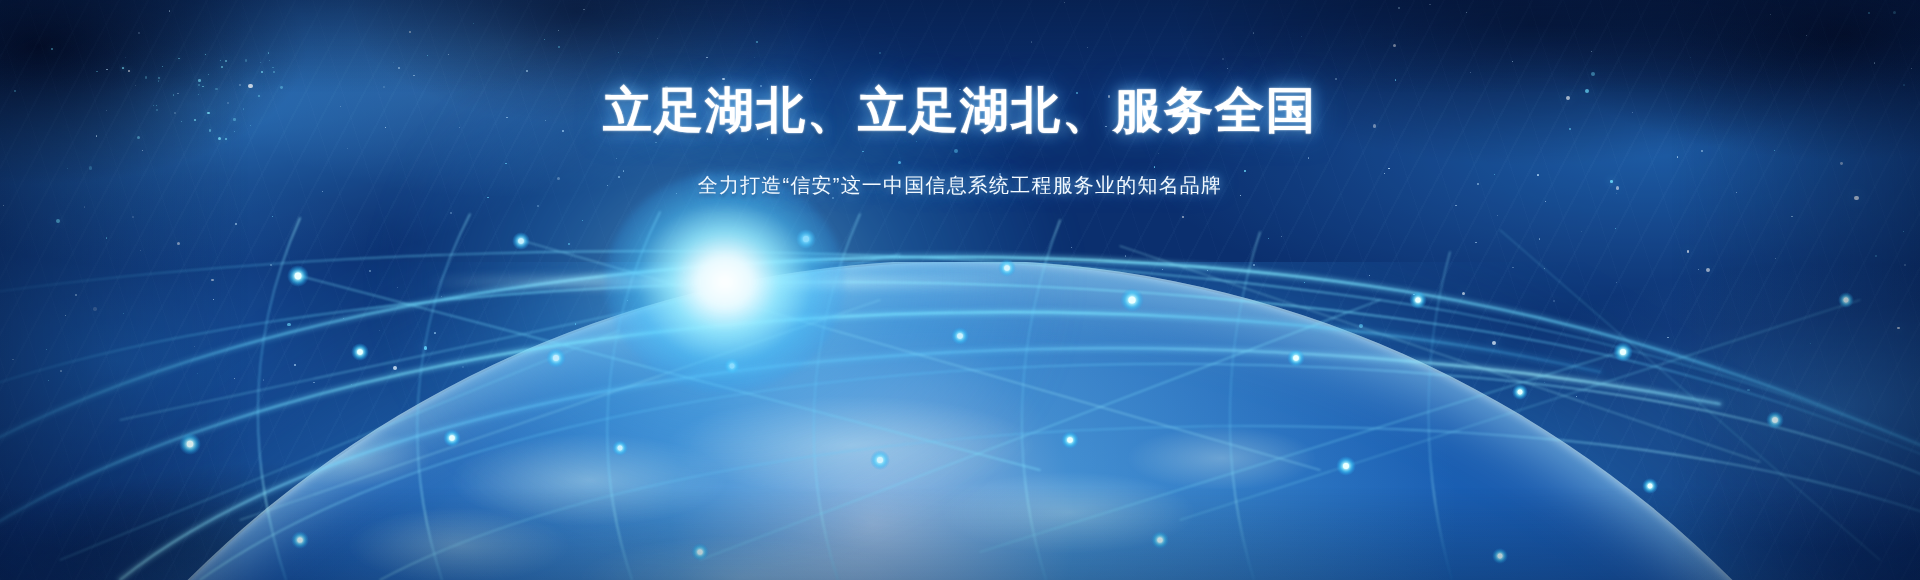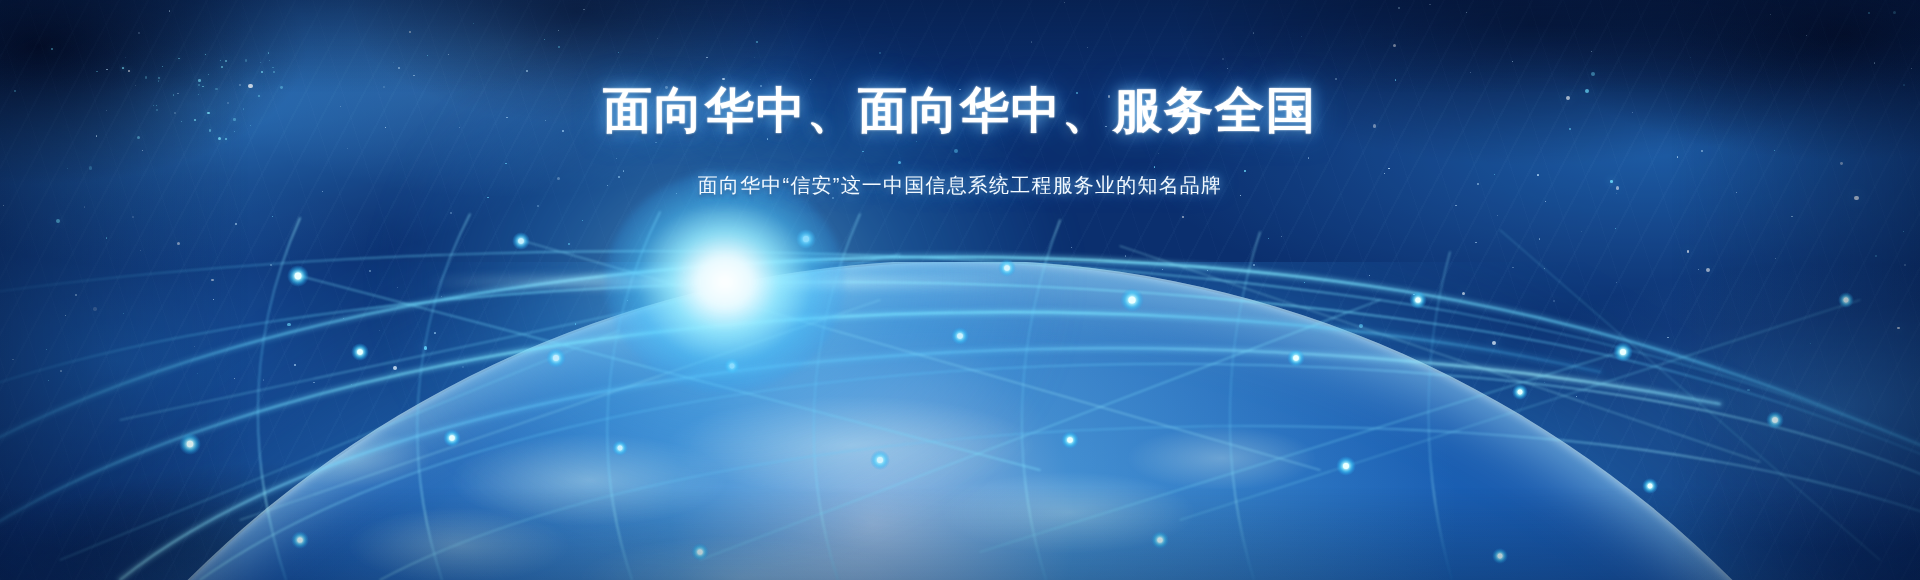--- a/index.html
+++ b/index.html
@@ -575,17 +575,17 @@
 
   <div class="flare">
     <div class="halo"></div>
     <div class="streak"></div>
     <div class="core"></div>
   </div>
 
   <div class="vig"></div>
 
   <div class="copy">
-    <div class="title">面向华中、面向华中、服务全国</div>
-    <div class="subtitle">面向华中“信安”这一中国信息系统工程服务业的知名品牌</div>
+    <div class="title">立足湖北、立足湖北、服务全国</div>
+    <div class="subtitle">全力打造“信安”这一中国信息系统工程服务业的知名品牌</div>
   </div>
 
 </div>
 
 </body></html>

